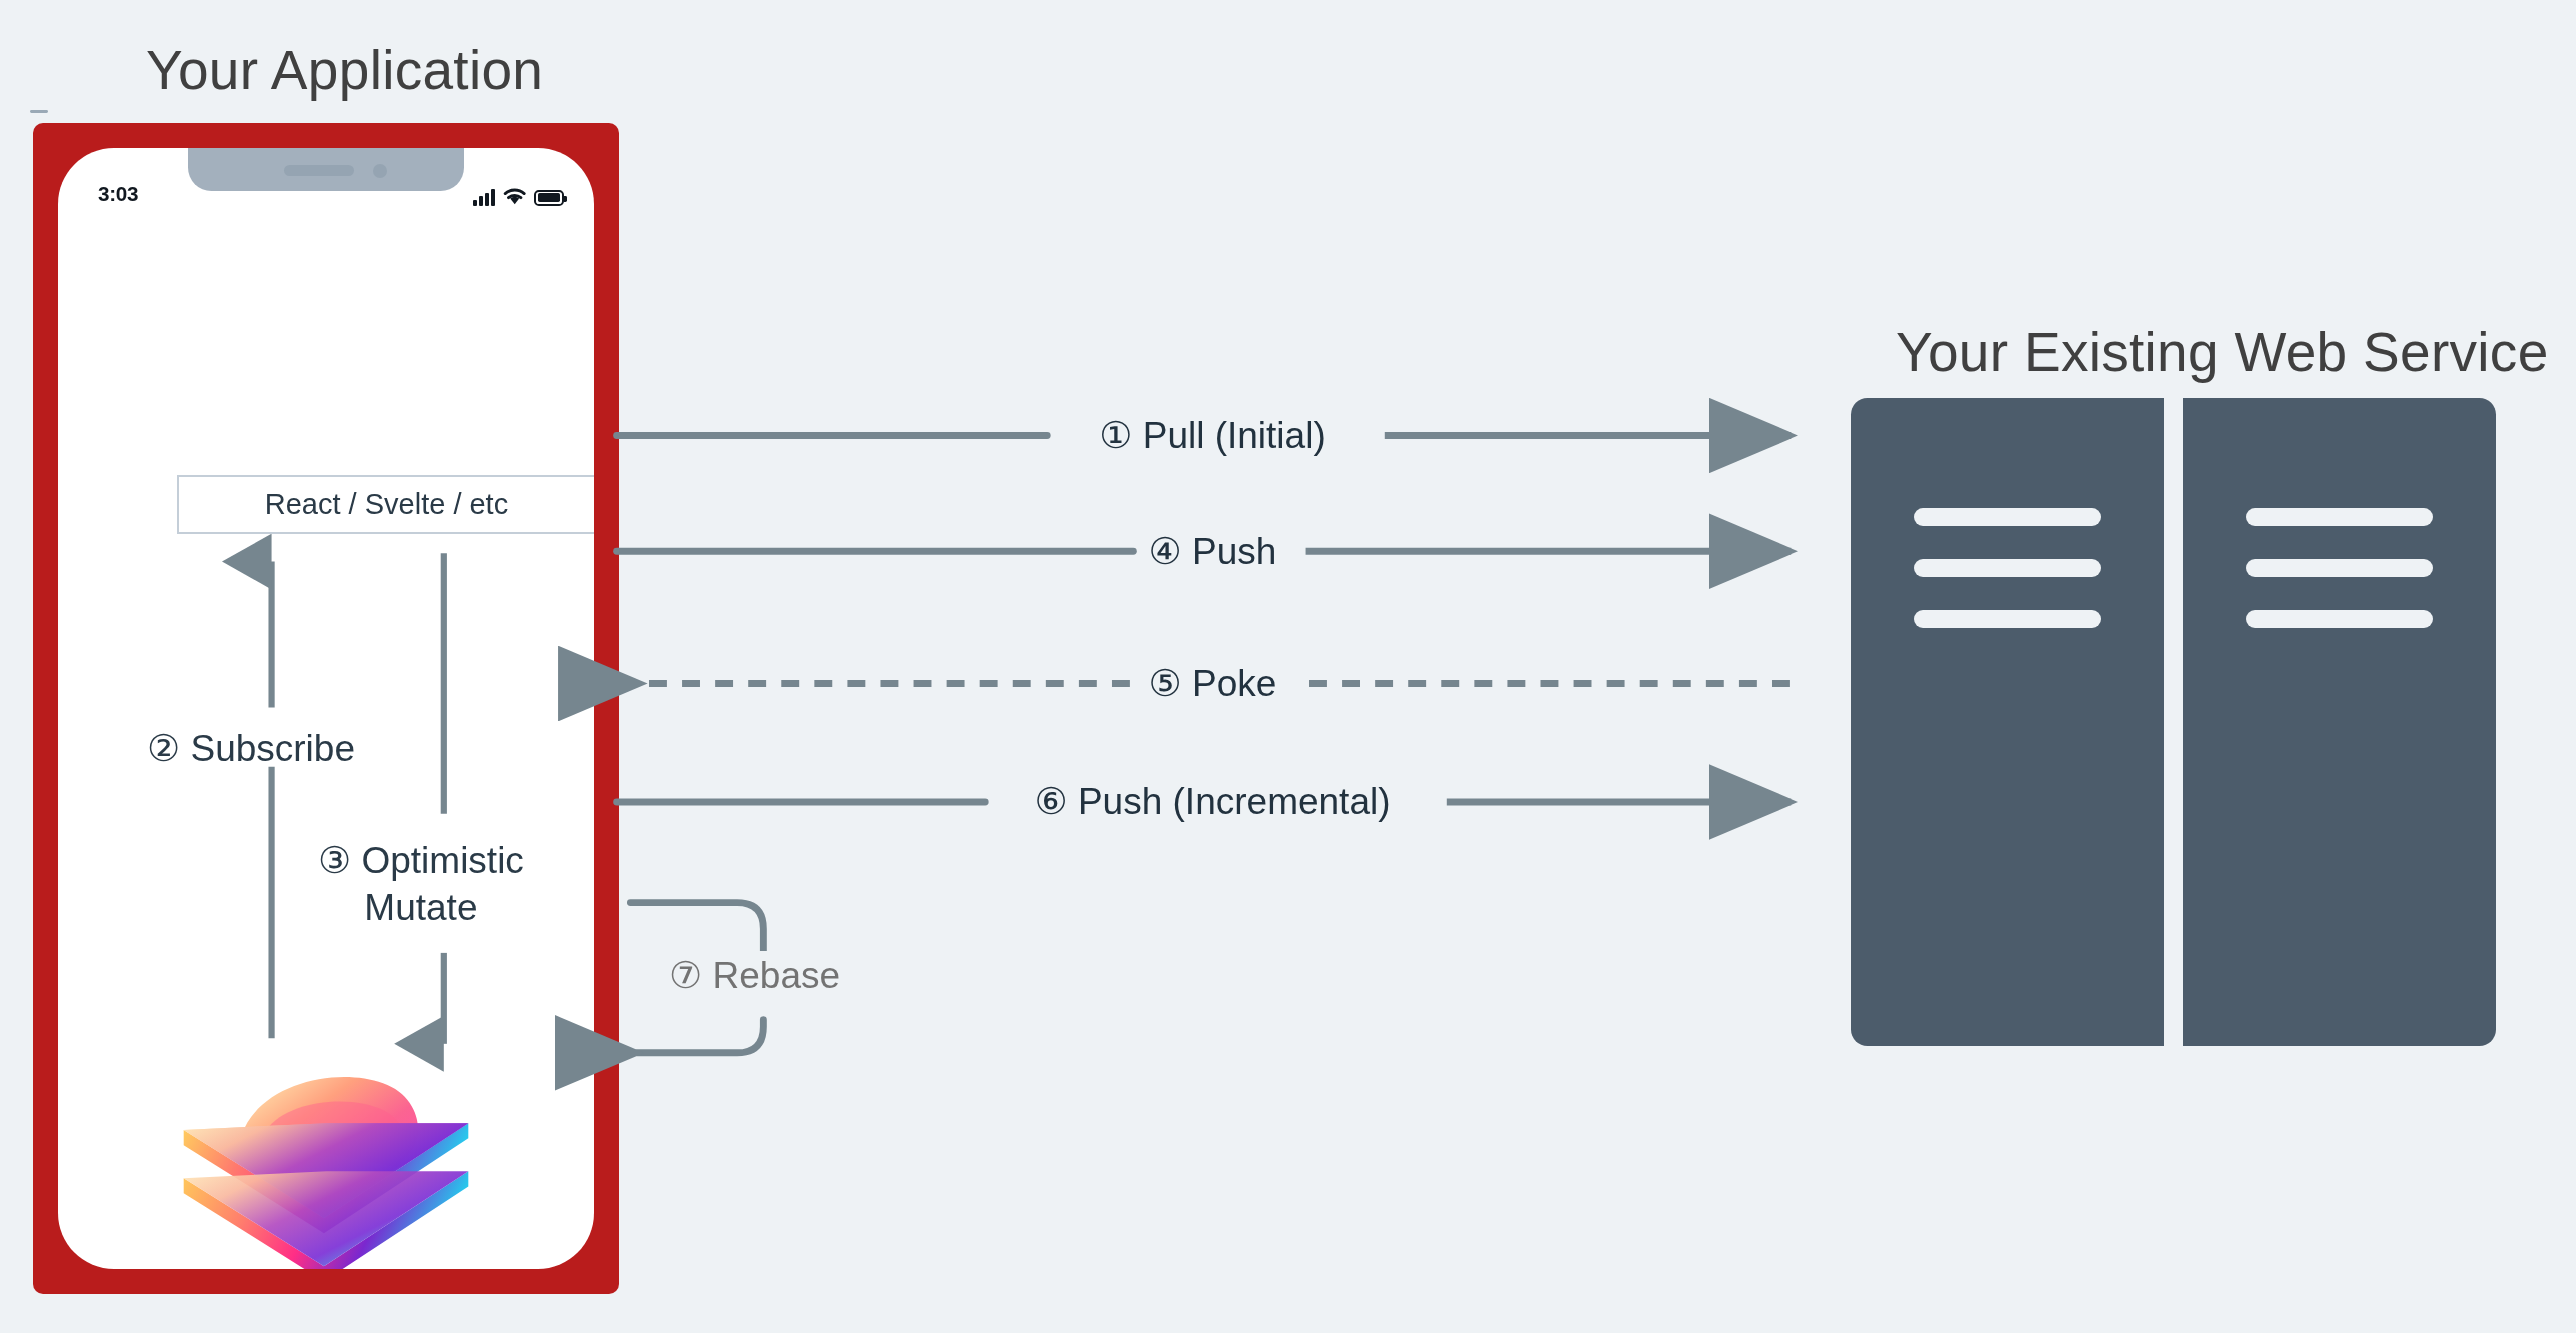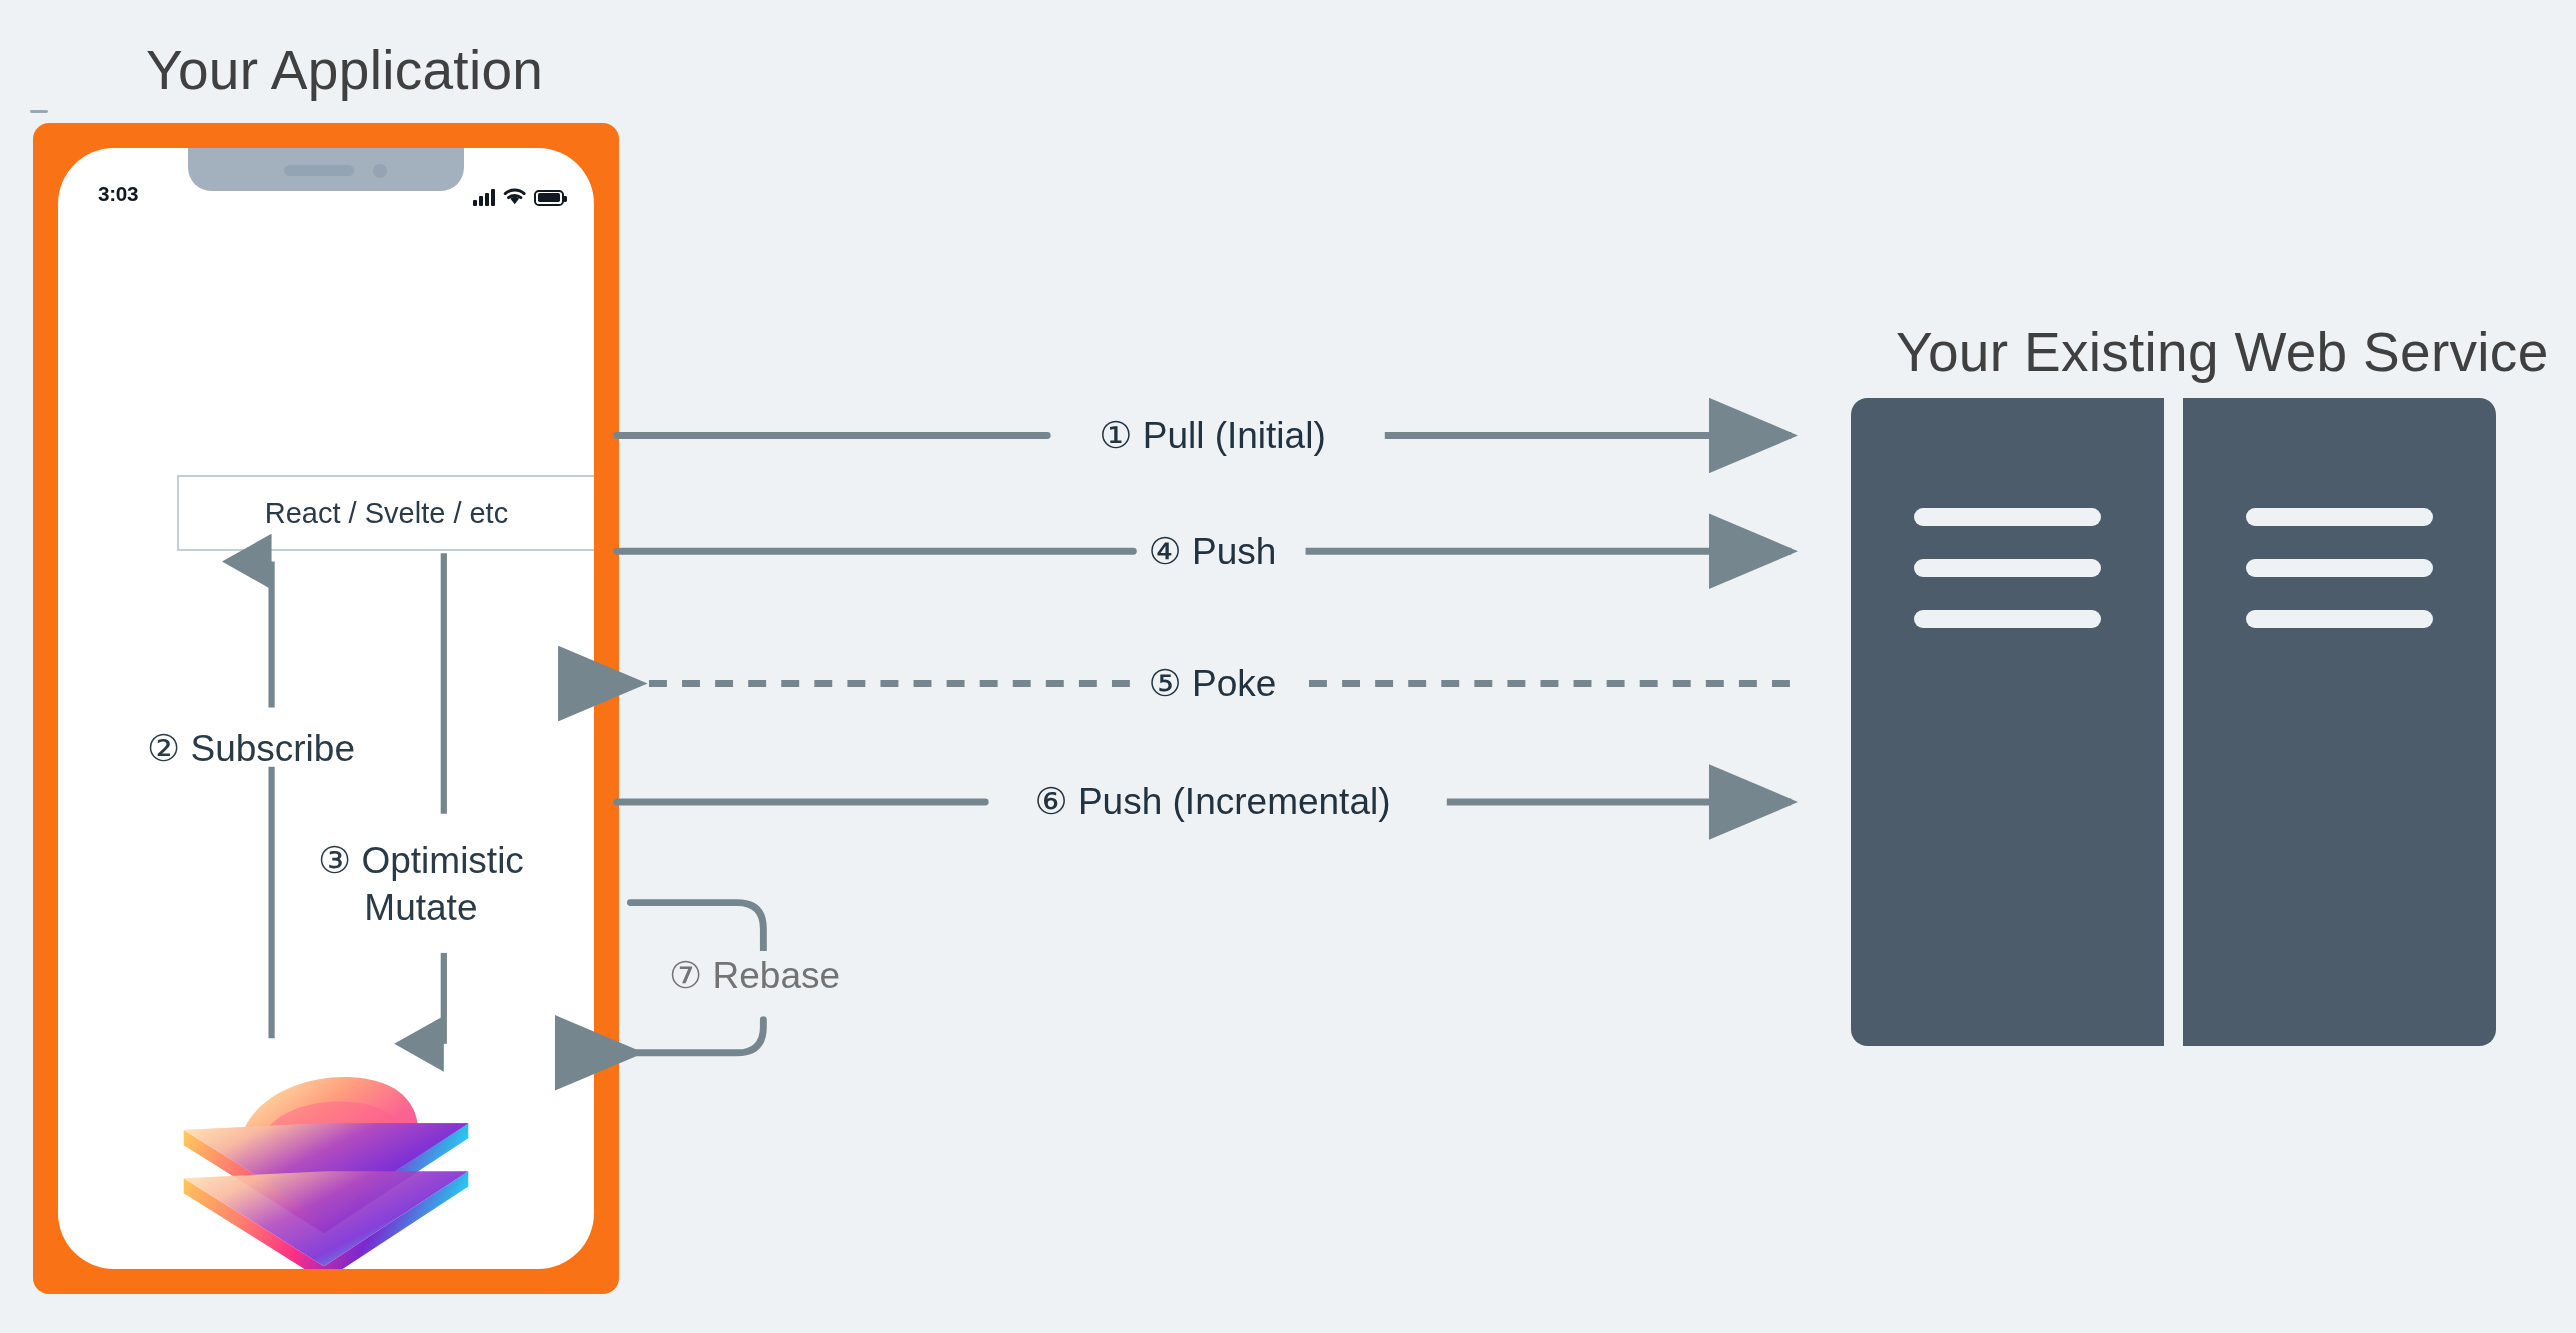--- a/index.html
+++ b/index.html
@@ -38,22 +38,22 @@
     border-radius: 1.4px;
   }
 
   
   #phone-frame {
     position: absolute;
     left: 33px;
     top: 123px;
     width: 586px;
     height: 1171px;
-    background: #f97316;
-    border-radius: 16px;
+    background: #b91c1c;
+    border-radius: 10px;
   }
   #phone-screen {
     position: absolute;
     left: 25px;
     top: 25px;
     right: 25px;
     bottom: 25px;
     background: #ffffff;
     border-radius: 56px;
     overflow: hidden;
@@ -138,21 +138,21 @@
     border-radius: 0 1.4px 1.4px 0;
   }
   #battery span { display: block; width: 100%; height: 100%; background: #111820; border-radius: 1.7px; }
 
   
   #framework-box {
     position: absolute;
     left: 119px;
     top: 327px;
     width: 419px;
-    height: 76px;
+    height: 59px;
     background: #ffffff;
     border: 2.1px solid #c4ced8;
     box-sizing: border-box;
     display: flex;
     align-items: center;
     justify-content: center;
   }
   #framework-label {
     font-size: 29px;
     color: #2a3a47;

